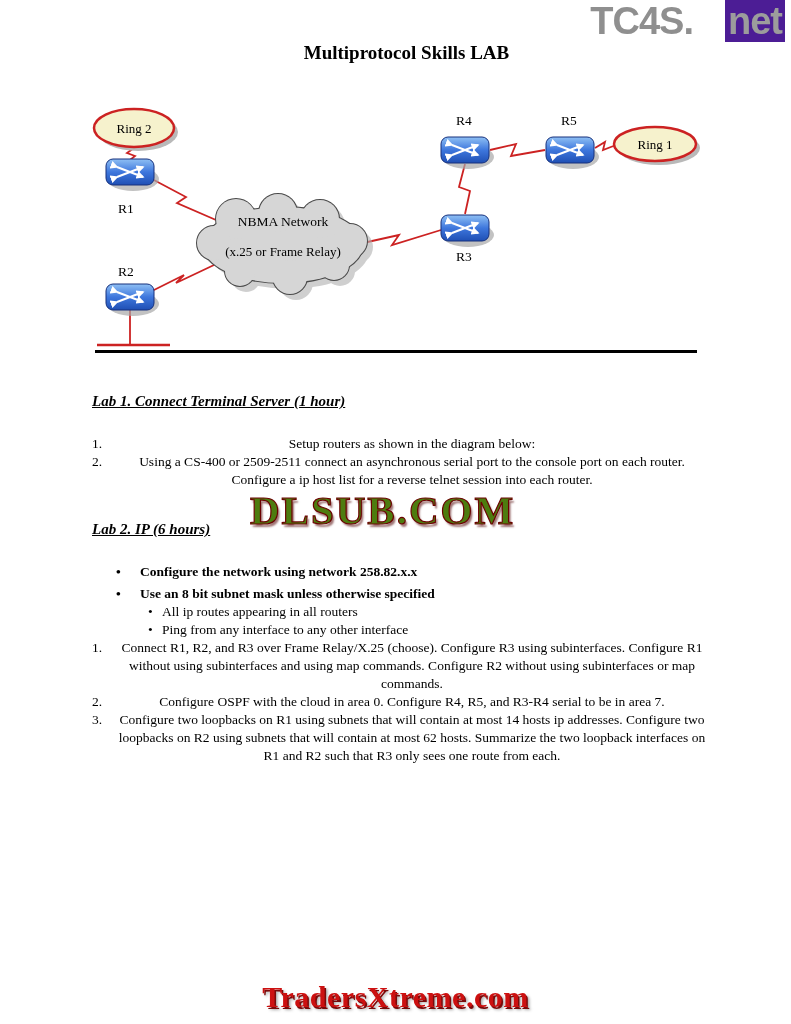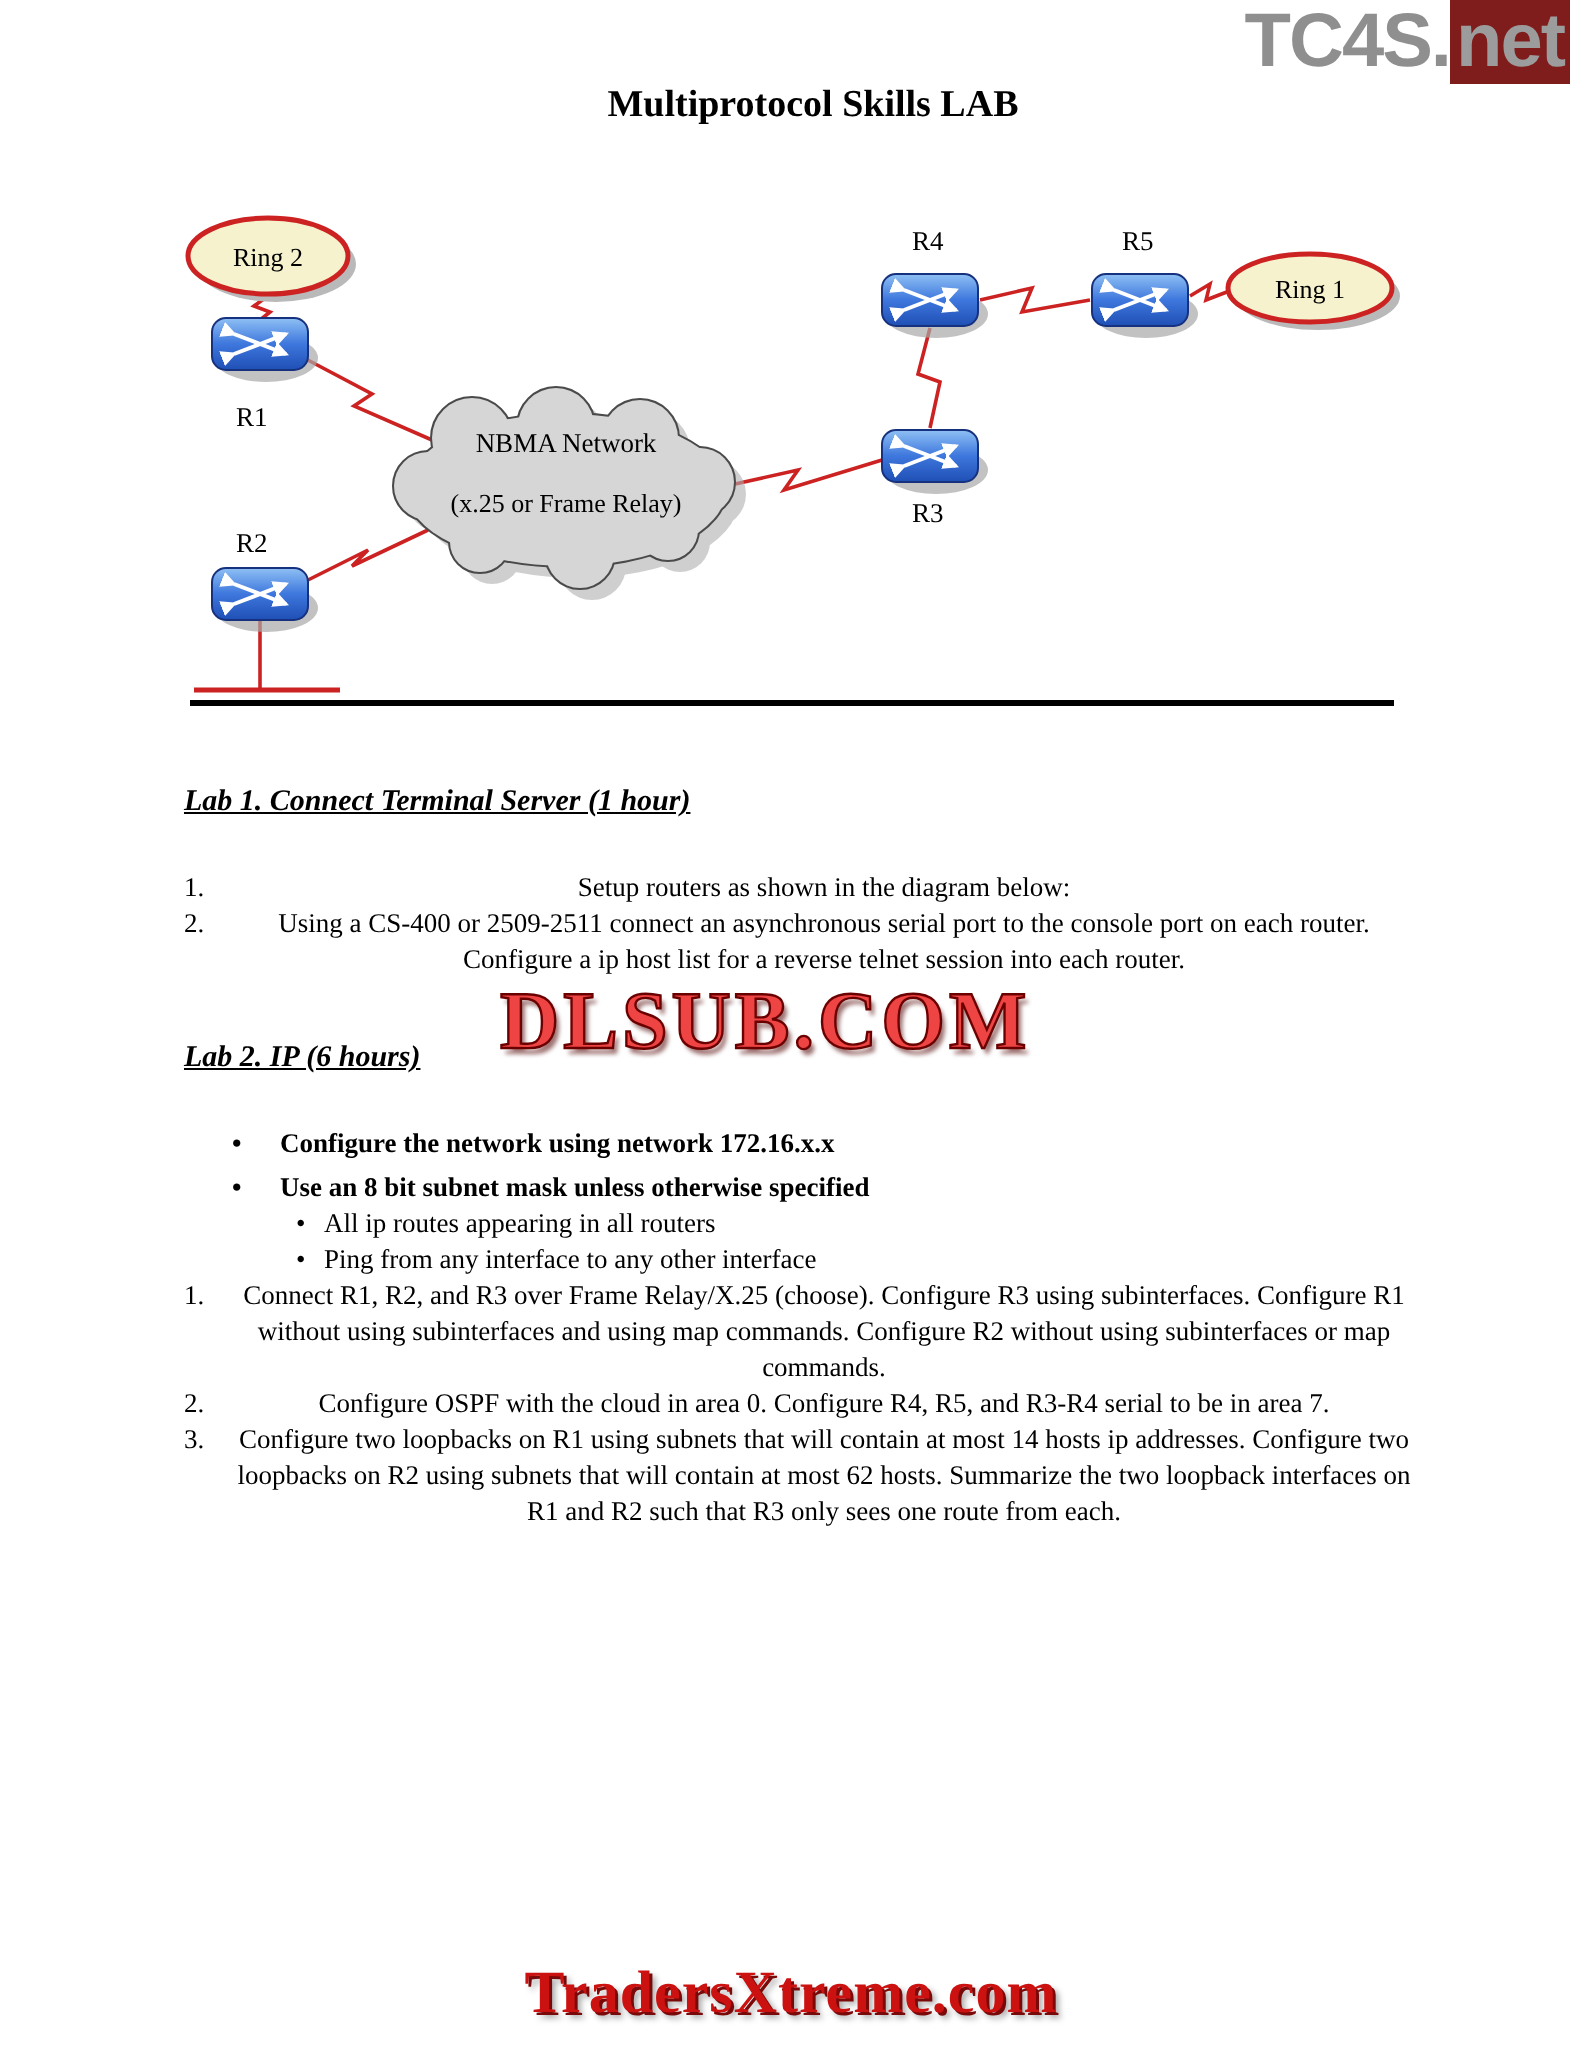--- a/index.html
+++ b/index.html
@@ -9,21 +9,21 @@
     font-family:"Liberation Serif", serif; color:#000;
   }
 
   
   .tc4s {
     position:absolute; top:0px; right:6px;
     font-family:"Liberation Sans", sans-serif;
     font-weight:bold; font-size:38px; letter-spacing:-1px;
     color:#8f8f8f; line-height:42px;
   }
-  .tc4s .suffix { background:#7f1d1d; color:#9c9c9c; padding:0 3px; }
+  .tc4s .suffix { background:#4c1d95; color:#9c9c9c; padding:0 3px;margin-left:32px; }
 
   
   .doc-title {
     position:absolute; top:42px; left:0; width:100%;
     text-align:center; font-size:19px; font-weight:bold;margin-left:11px;
   }
 
   
   .diagram { position:absolute; top:95px; left:0; }
 
@@ -57,21 +57,21 @@
   .sub-bullet { display:flex; }
   .sub-bullet .dot { flex:none; width:14px; margin-left:56px; }
   .sub-bullet .dot::before { content:"•"; }
   .lab2a { font-weight:bold; font-style:italic; }
 
   
   .dlsub {
     position:absolute; top:486px; left:250px;
     font-family:"Liberation Serif", serif;
     font-weight:bold; font-size:41px; letter-spacing:2px;
-    color:#ef4444; -webkit-text-stroke:1.2px #6b0000;
+    color:#4d7c0f; -webkit-text-stroke:1.2px #6b0000;
     text-shadow:2px 3px 2px rgba(80,0,0,0.55);
   }
 
   
   .traders {
     position:absolute; top:980px; left:0; width:100%;
     text-align:center; font-family:"Liberation Serif", serif;
     font-weight:bold; font-size:30px; letter-spacing:0.5px;
     color:#cc1111;
     text-shadow:1.5px 1.5px 0 #7a0a0a, 3px 3px 3px rgba(0,0,0,0.35);
@@ -188,21 +188,21 @@
         <span class="num">2.</span>
         <span class="txt">Using a CS-400 or 2509-2511 connect an asynchronous serial port to the console port on each router.  Configure a ip host list for a reverse telnet session into each router.</span>
       </div>
     </div>
 
     <h3 class="lab-heading" id="lab2-heading">Lab 2.  IP (6 hours)</h3>
 
     <div class="bold-bullets">
       <div class="bullet-row">
         <span class="dot"></span>
-        <span class="txt">Configure the network using network 172.16.x.x</span>
+        <span class="txt">Configure the network using network 258.82.x.x</span>
       </div>
       <div class="bullet-row">
         <span class="dot"></span>
         <span class="txt">Use an 8 bit subnet mask unless otherwise specified</span>
       </div>
     </div>
 
 
     <div>
       <div class="sub-bullet">

